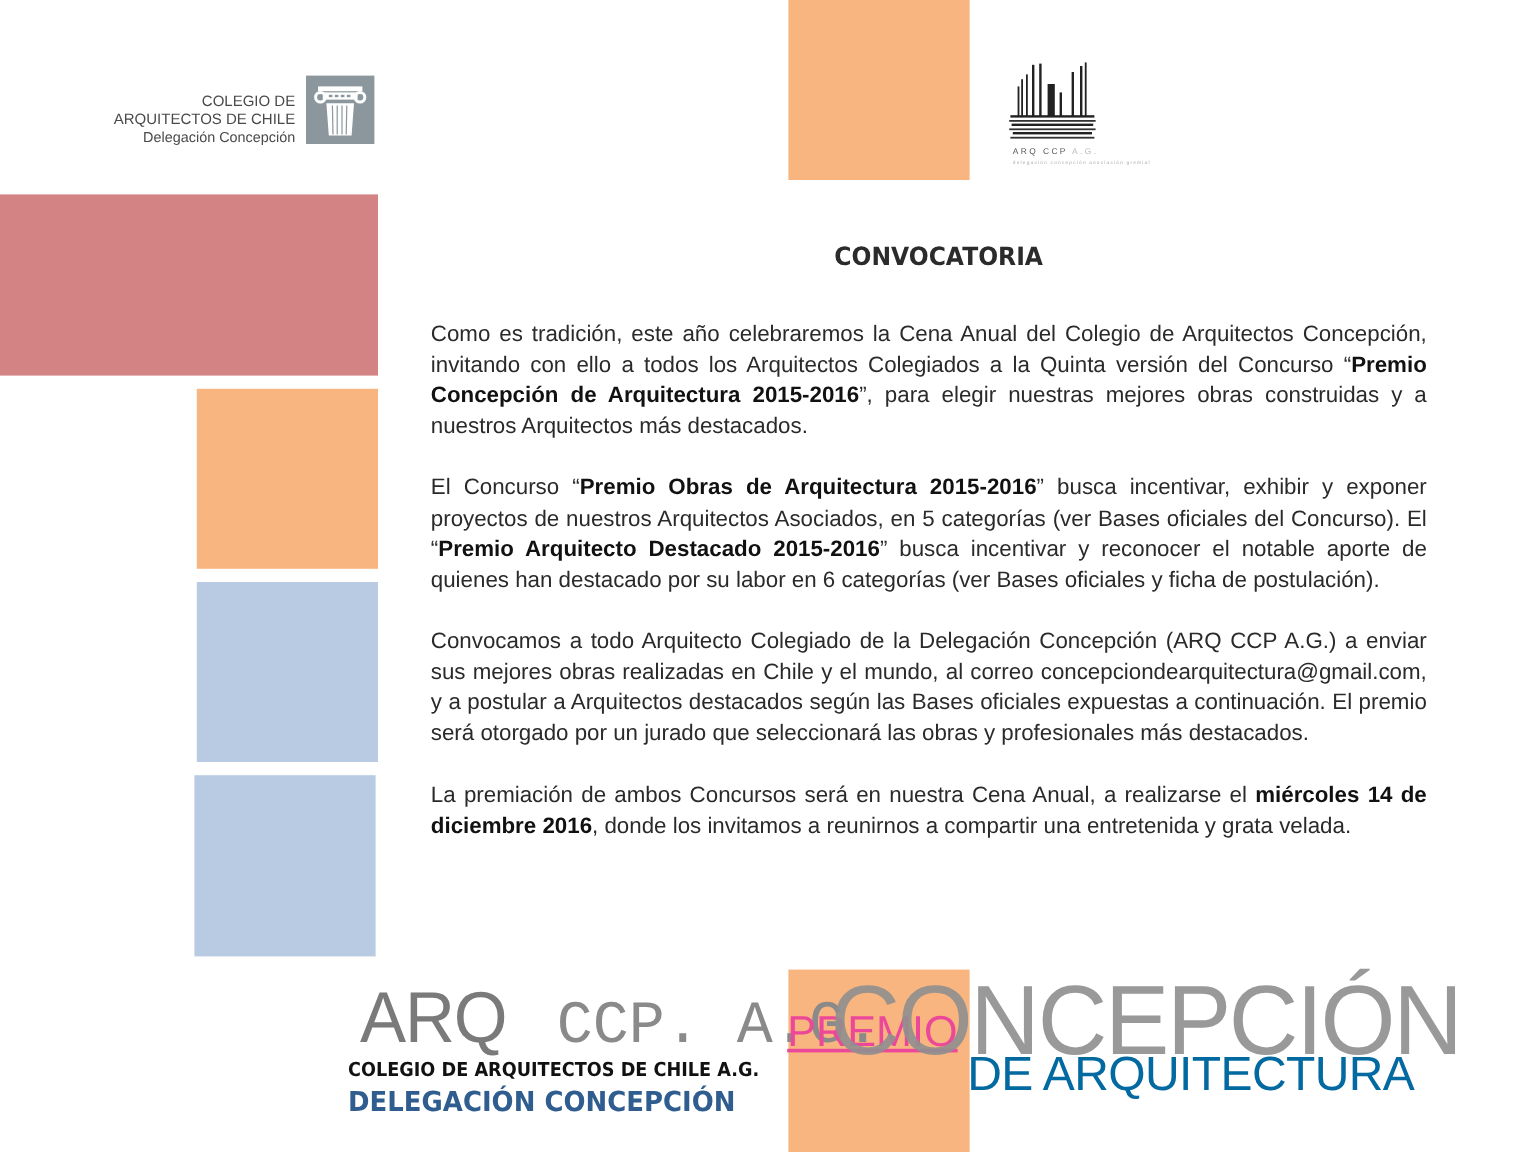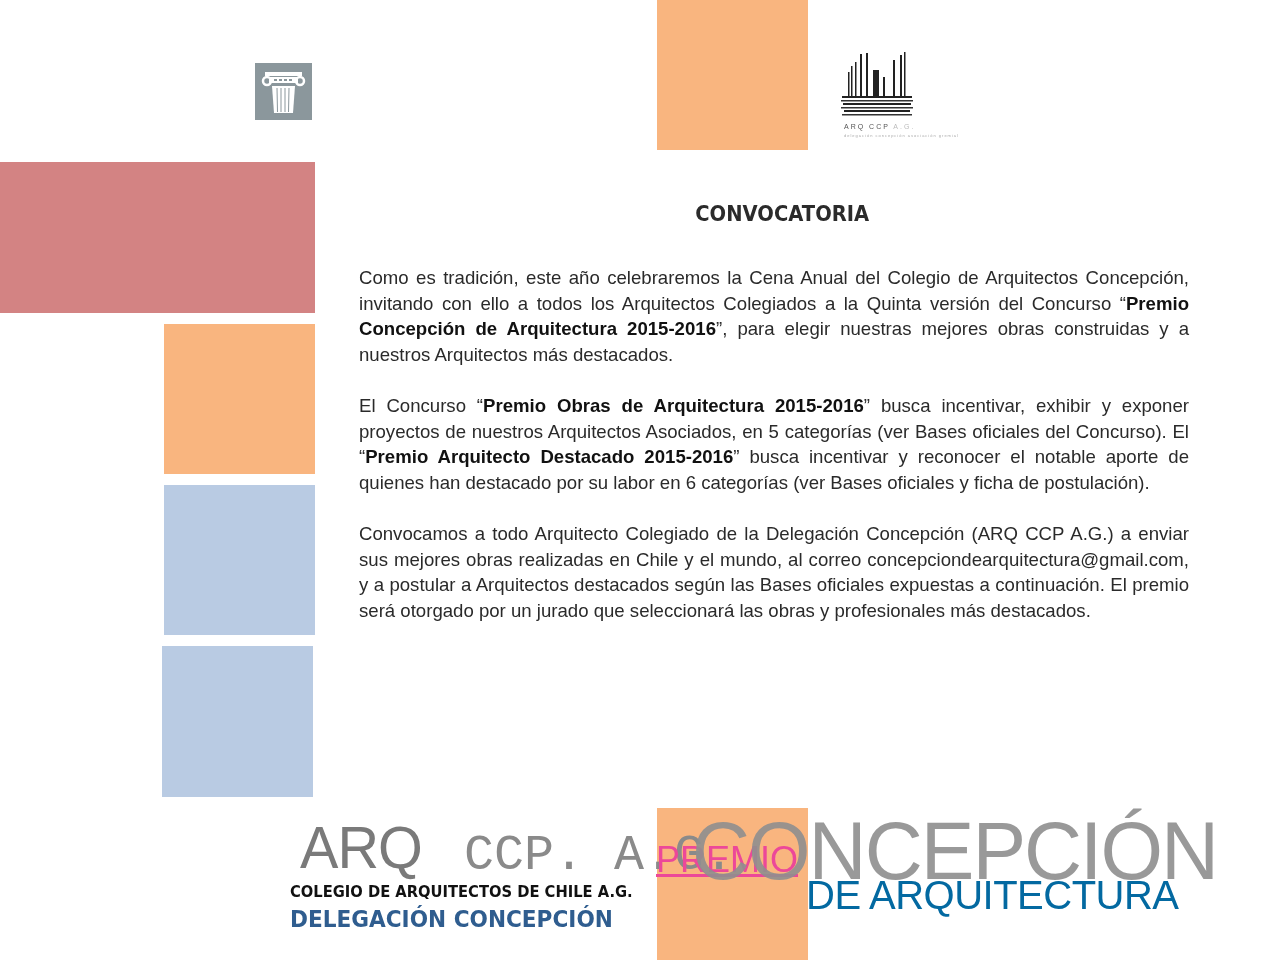--- a/index.html
+++ b/index.html
@@ -29,20 +29,25 @@
 <body>
 
 <div class="block" style="left:0;top:162px;width:315px;height:151px;background:#d38383;"></div>
 <div class="block" style="left:164px;top:324px;width:151px;height:150px;background:#f9b57f;"></div>
 <div class="block" style="left:164px;top:485px;width:151px;height:150px;background:#b9cbe3;"></div>
 <div class="block" style="left:162px;top:646px;width:151px;height:151px;background:#b9cbe3;"></div>
 <div class="block" style="left:657px;top:0;width:151px;height:150px;background:#f9b57f;"></div>
 <div class="block" style="left:657px;top:808px;width:151px;height:152px;background:#f9b57f;"></div>
 
 <div class="logo-left">
+  <div class="txt">
+    <div>COLEGIO DE</div>
+    <div>ARQUITECTOS DE CHILE</div>
+    <div class="l3">Delegación Concepción</div>
+  </div>
   <div class="col-box">
     <svg width="57" height="57" viewBox="0 0 57 57">
       <rect x="10" y="9" width="37" height="4" fill="#fff"></rect>
       <circle cx="12" cy="18" r="4" fill="none" stroke="#fff" stroke-width="2.5"></circle>
       <circle cx="45" cy="18" r="4" fill="none" stroke="#fff" stroke-width="2.5"></circle>
       <rect x="14" y="14" width="29" height="6" fill="#fff"></rect>
       <rect x="19" y="16" width="3" height="2" fill="#8b979c"></rect>
       <rect x="24" y="16" width="3" height="2" fill="#8b979c"></rect>
       <rect x="29" y="16" width="3" height="2" fill="#8b979c"></rect>
       <rect x="34" y="16" width="3" height="2" fill="#8b979c"></rect>
@@ -77,20 +82,21 @@
   <div class="cap"><b style="font-weight:normal">ARQ CCP</b> <span>A.G.</span></div>
   <div class="sub">delegación concepción asociación gremial</div>
 </div>
 
 <div class="title">CONVOCATORIA</div>
 
 <div class="body">
   <p><span>Como es tradición, este año celebraremos la Cena Anual del Colegio de Arquitectos Concepción, invitando con ello a todos los Arquitectos Colegiados a la Quinta versión del Concurso “</span><b>Premio Concepción de Arquitectura 2015-2016</b><span>”, para elegir nuestras mejores obras construidas y a nuestros Arquitectos más destacados.</span></p>
   <p><span>El Concurso “</span><b>Premio Obras de Arquitectura 2015-2016</b><span>” busca incentivar, exhibir y exponer proyectos de nuestros Arquitectos Asociados, en 5 categorías (ver Bases oficiales del Concurso). El “</span><b>Premio Arquitecto Destacado 2015-2016</b><span>” busca incentivar y reconocer el notable aporte de quienes han destacado por su labor en 6 categorías (ver Bases oficiales y ficha de postulación).</span></p>
   <p><span>Convocamos a todo Arquitecto Colegiado de la Delegación Concepción (ARQ CCP A.G.) a enviar sus mejores obras realizadas en Chile y el mundo, al correo concepciondearquitectura@gmail.com, y a postular a Arquitectos destacados según las Bases oficiales expuestas a continuación. El premio será otorgado por un jurado que seleccionará las obras y profesionales más destacados.</span></p>
+  <p><span>La premiación de ambos Concursos será en nuestra Cena Anual, a realizarse el </span><b>miércoles 14 de diciembre 2016</b><span>, donde los invitamos a reunirnos a compartir una entretenida y grata velada.</span></p>
 </div>
 
 <div class="arq">ARQ</div>
 <div class="ccp">CCP. A.G.</div>
 <div class="colegio">COLEGIO DE ARQUITECTOS DE CHILE A.G.</div>
 <div class="delegacion">DELEGACIÓN CONCEPCIÓN</div>
 
 <div class="premio">PREMIO</div>
 <div class="concepcion">CONCEPCIÓN</div>
 <div class="dearq">DE ARQUITECTURA</div>

